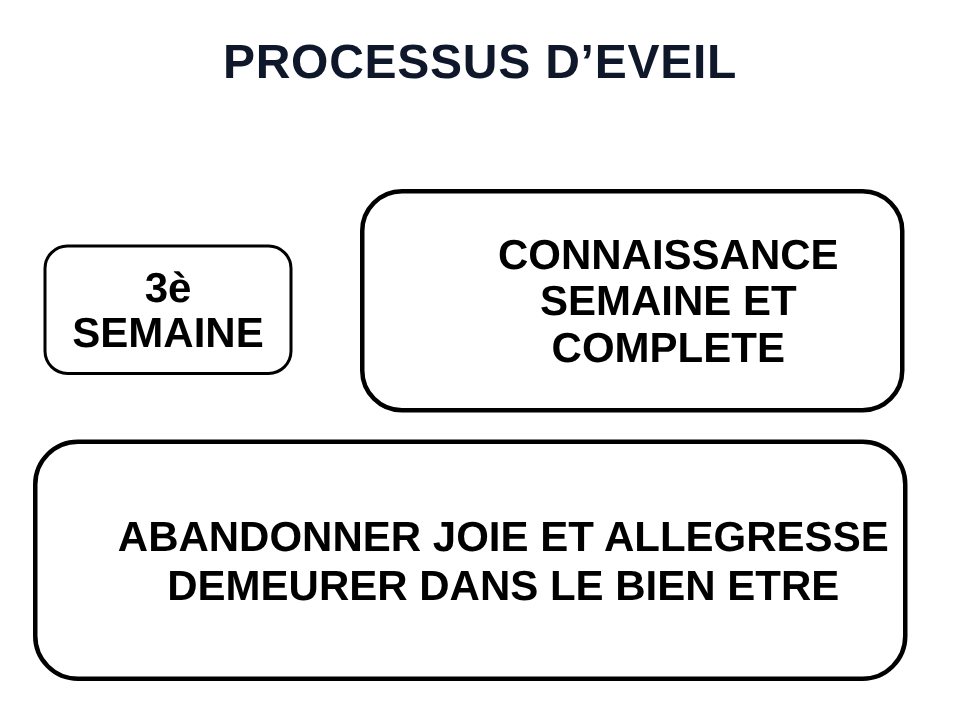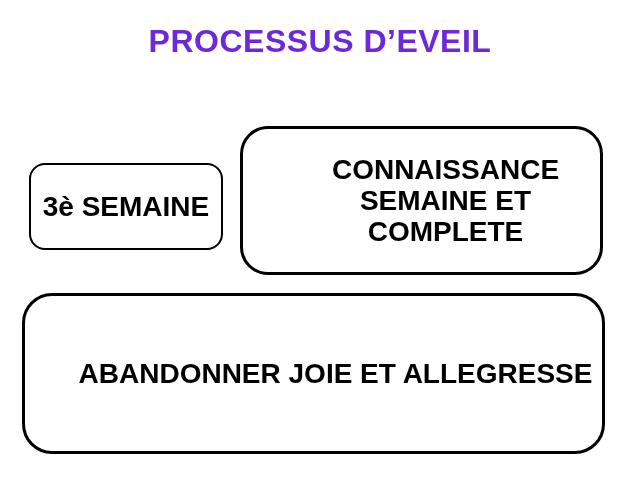--- a/index.html
+++ b/index.html
@@ -14,21 +14,21 @@
     background: #ffffff;
     overflow: hidden;
     font-family: "Liberation Sans", "DejaVu Sans", sans-serif;
   }
   .title {
     position: absolute;
     top: 24px;
     left: 0;
     width: 640px;
     text-align: center;
-    color: #6d28d9;
+    color: #0f172a;
     font-size: 32px;
     font-weight: bold;
     line-height: 35px;
     letter-spacing: 0.5px;
   }
   .box {
     position: absolute;
     box-sizing: border-box;
     background: #ffffff;
     border: 3px solid #000000;
@@ -37,21 +37,21 @@
     align-items: center;
     justify-content: center;
     text-align: center;
     color: #000000;
     font-weight: bold;
     font-size: 28px;
   }
   .box-semaine {
     left: 29px;
     top: 163px;
-    width: 194px;
+    width: 166px;
     height: 87px;
     border-radius: 16px;
     border-width: 2.5px;
     line-height: 30px;
   }
   .box-connaissance {
     left: 240px;
     top: 126px;
     width: 363px;
     height: 149px;
@@ -82,15 +82,16 @@
     <div>3è SEMAINE</div>
   </div>
 
   <div class="box box-connaissance">
     <div>CONNAISSANCE</div>
     <div>SEMAINE ET COMPLETE</div>
   </div>
 
   <div class="box box-abandon">
     <div>ABANDONNER JOIE ET ALLEGRESSE</div>
+    <div>DEMEURER DANS LE BIEN ETRE</div>
   </div>
 
 </div>
 
 </body></html>

